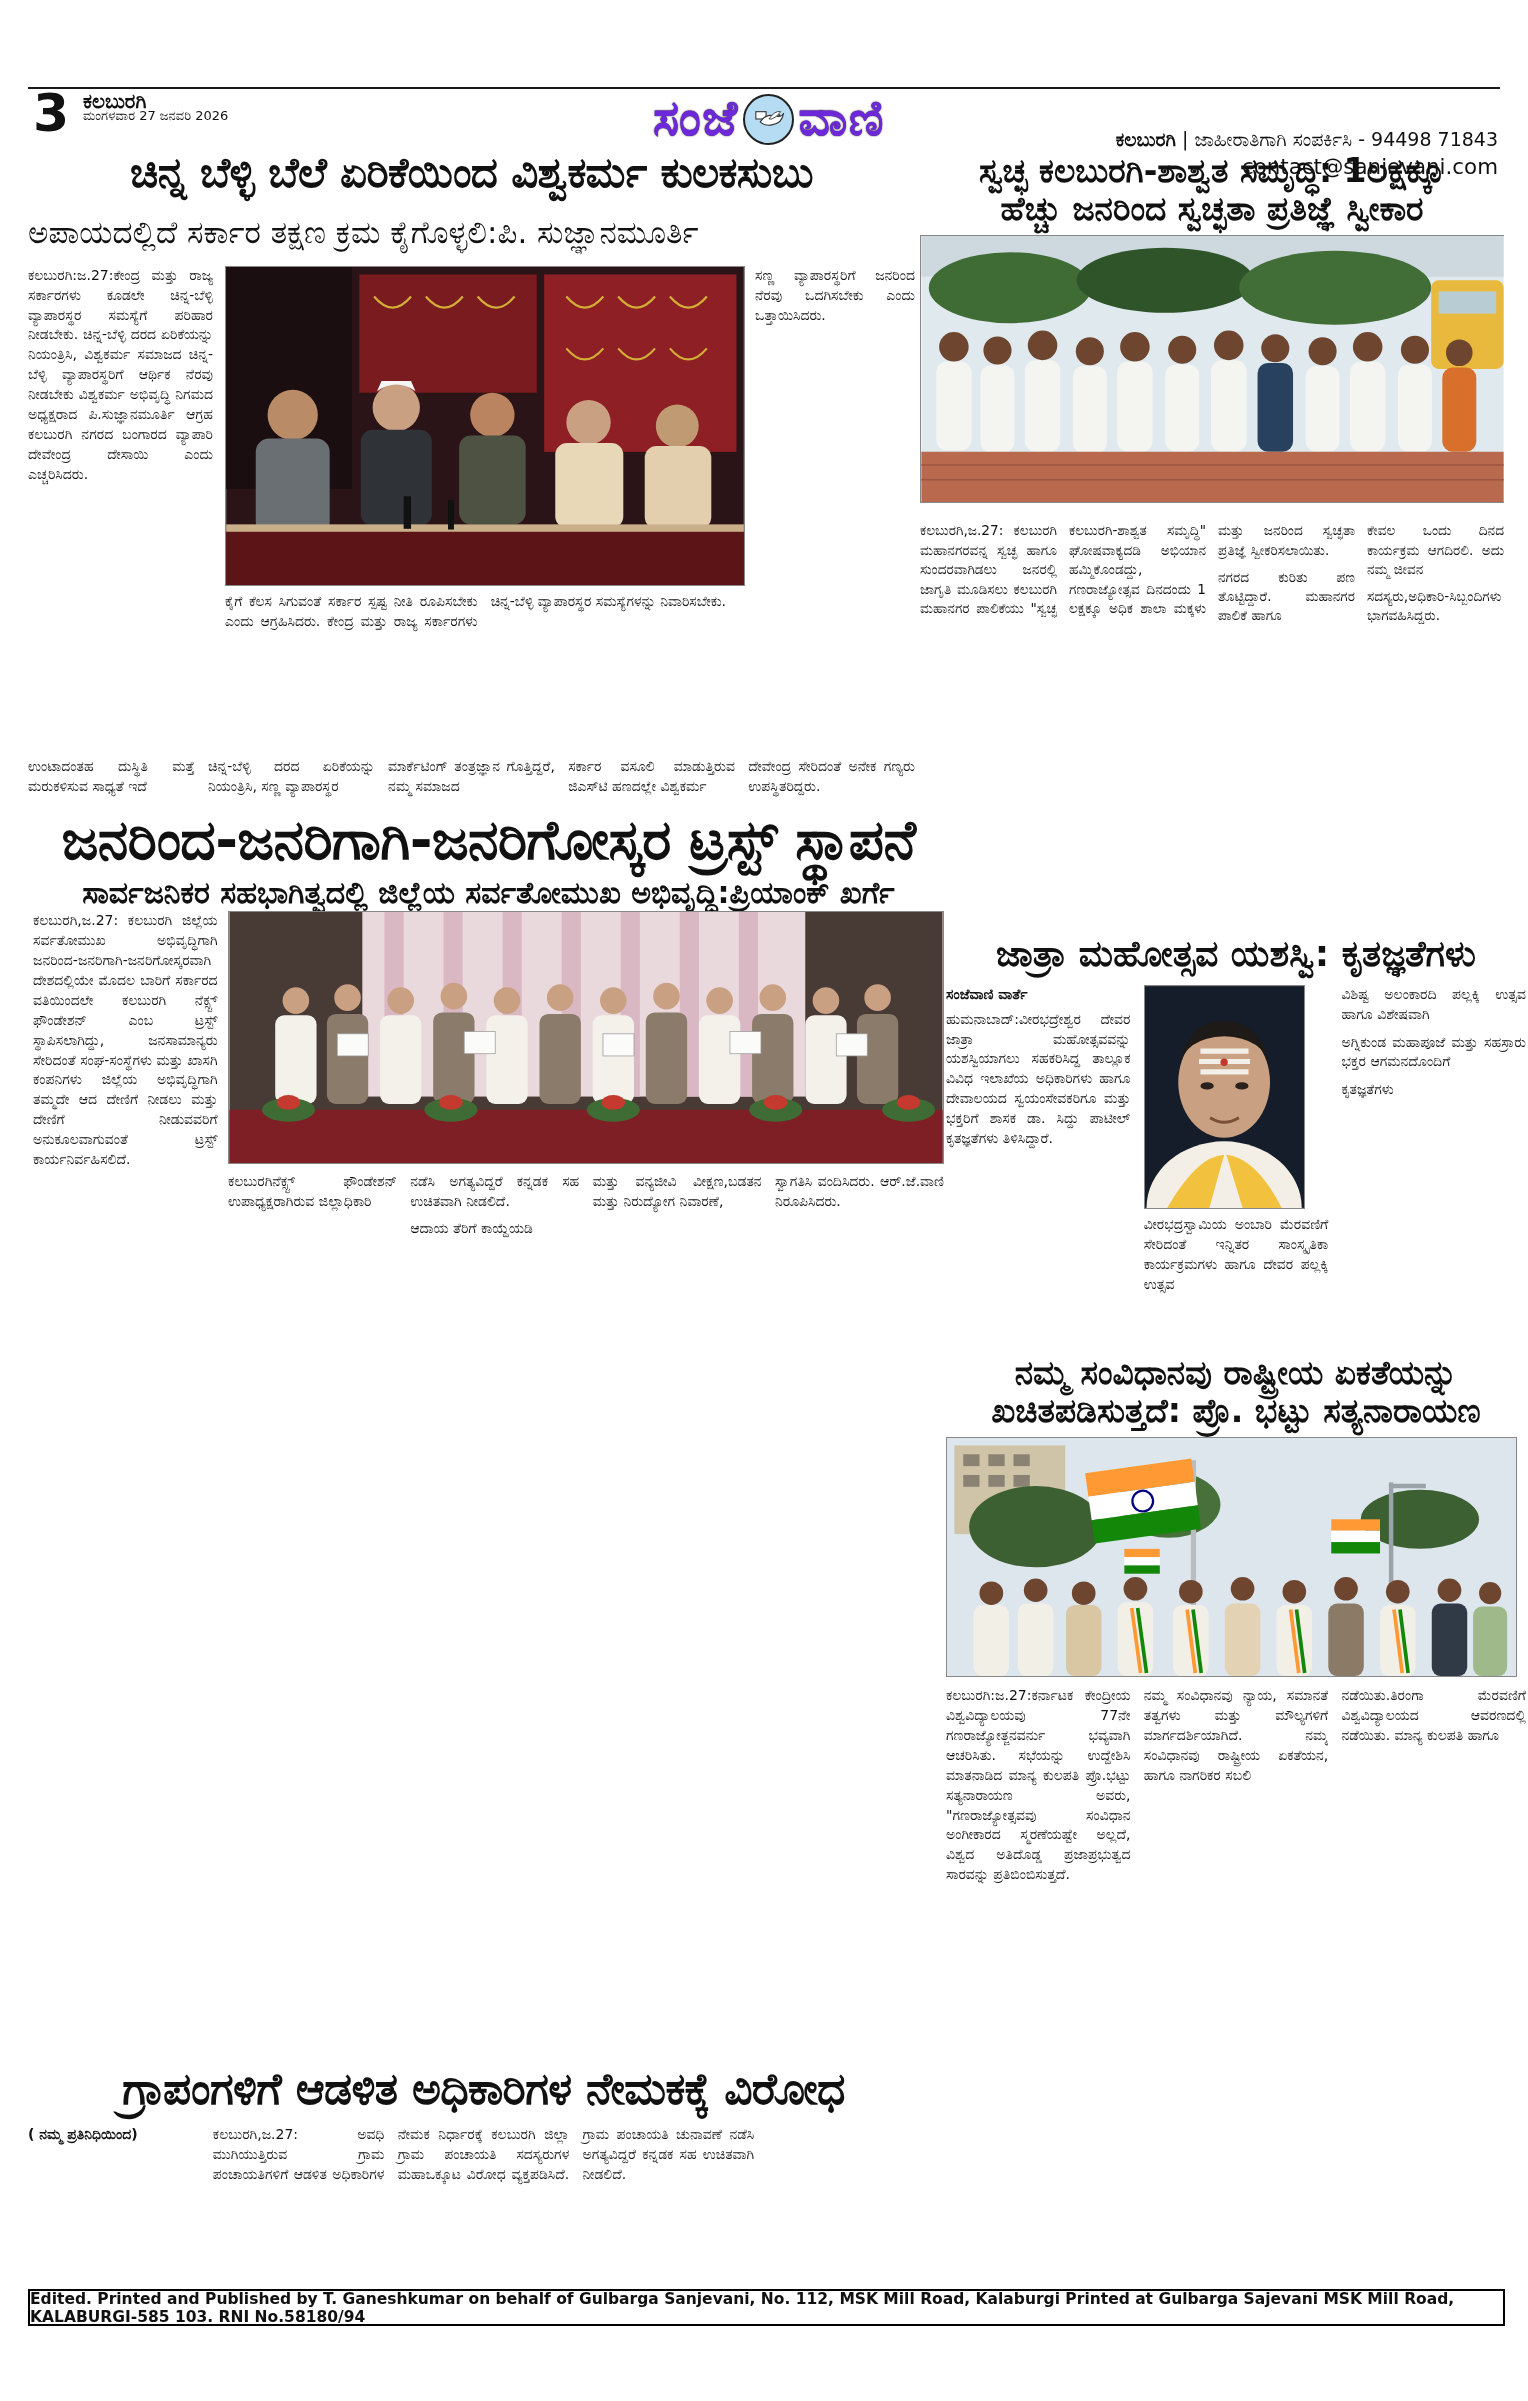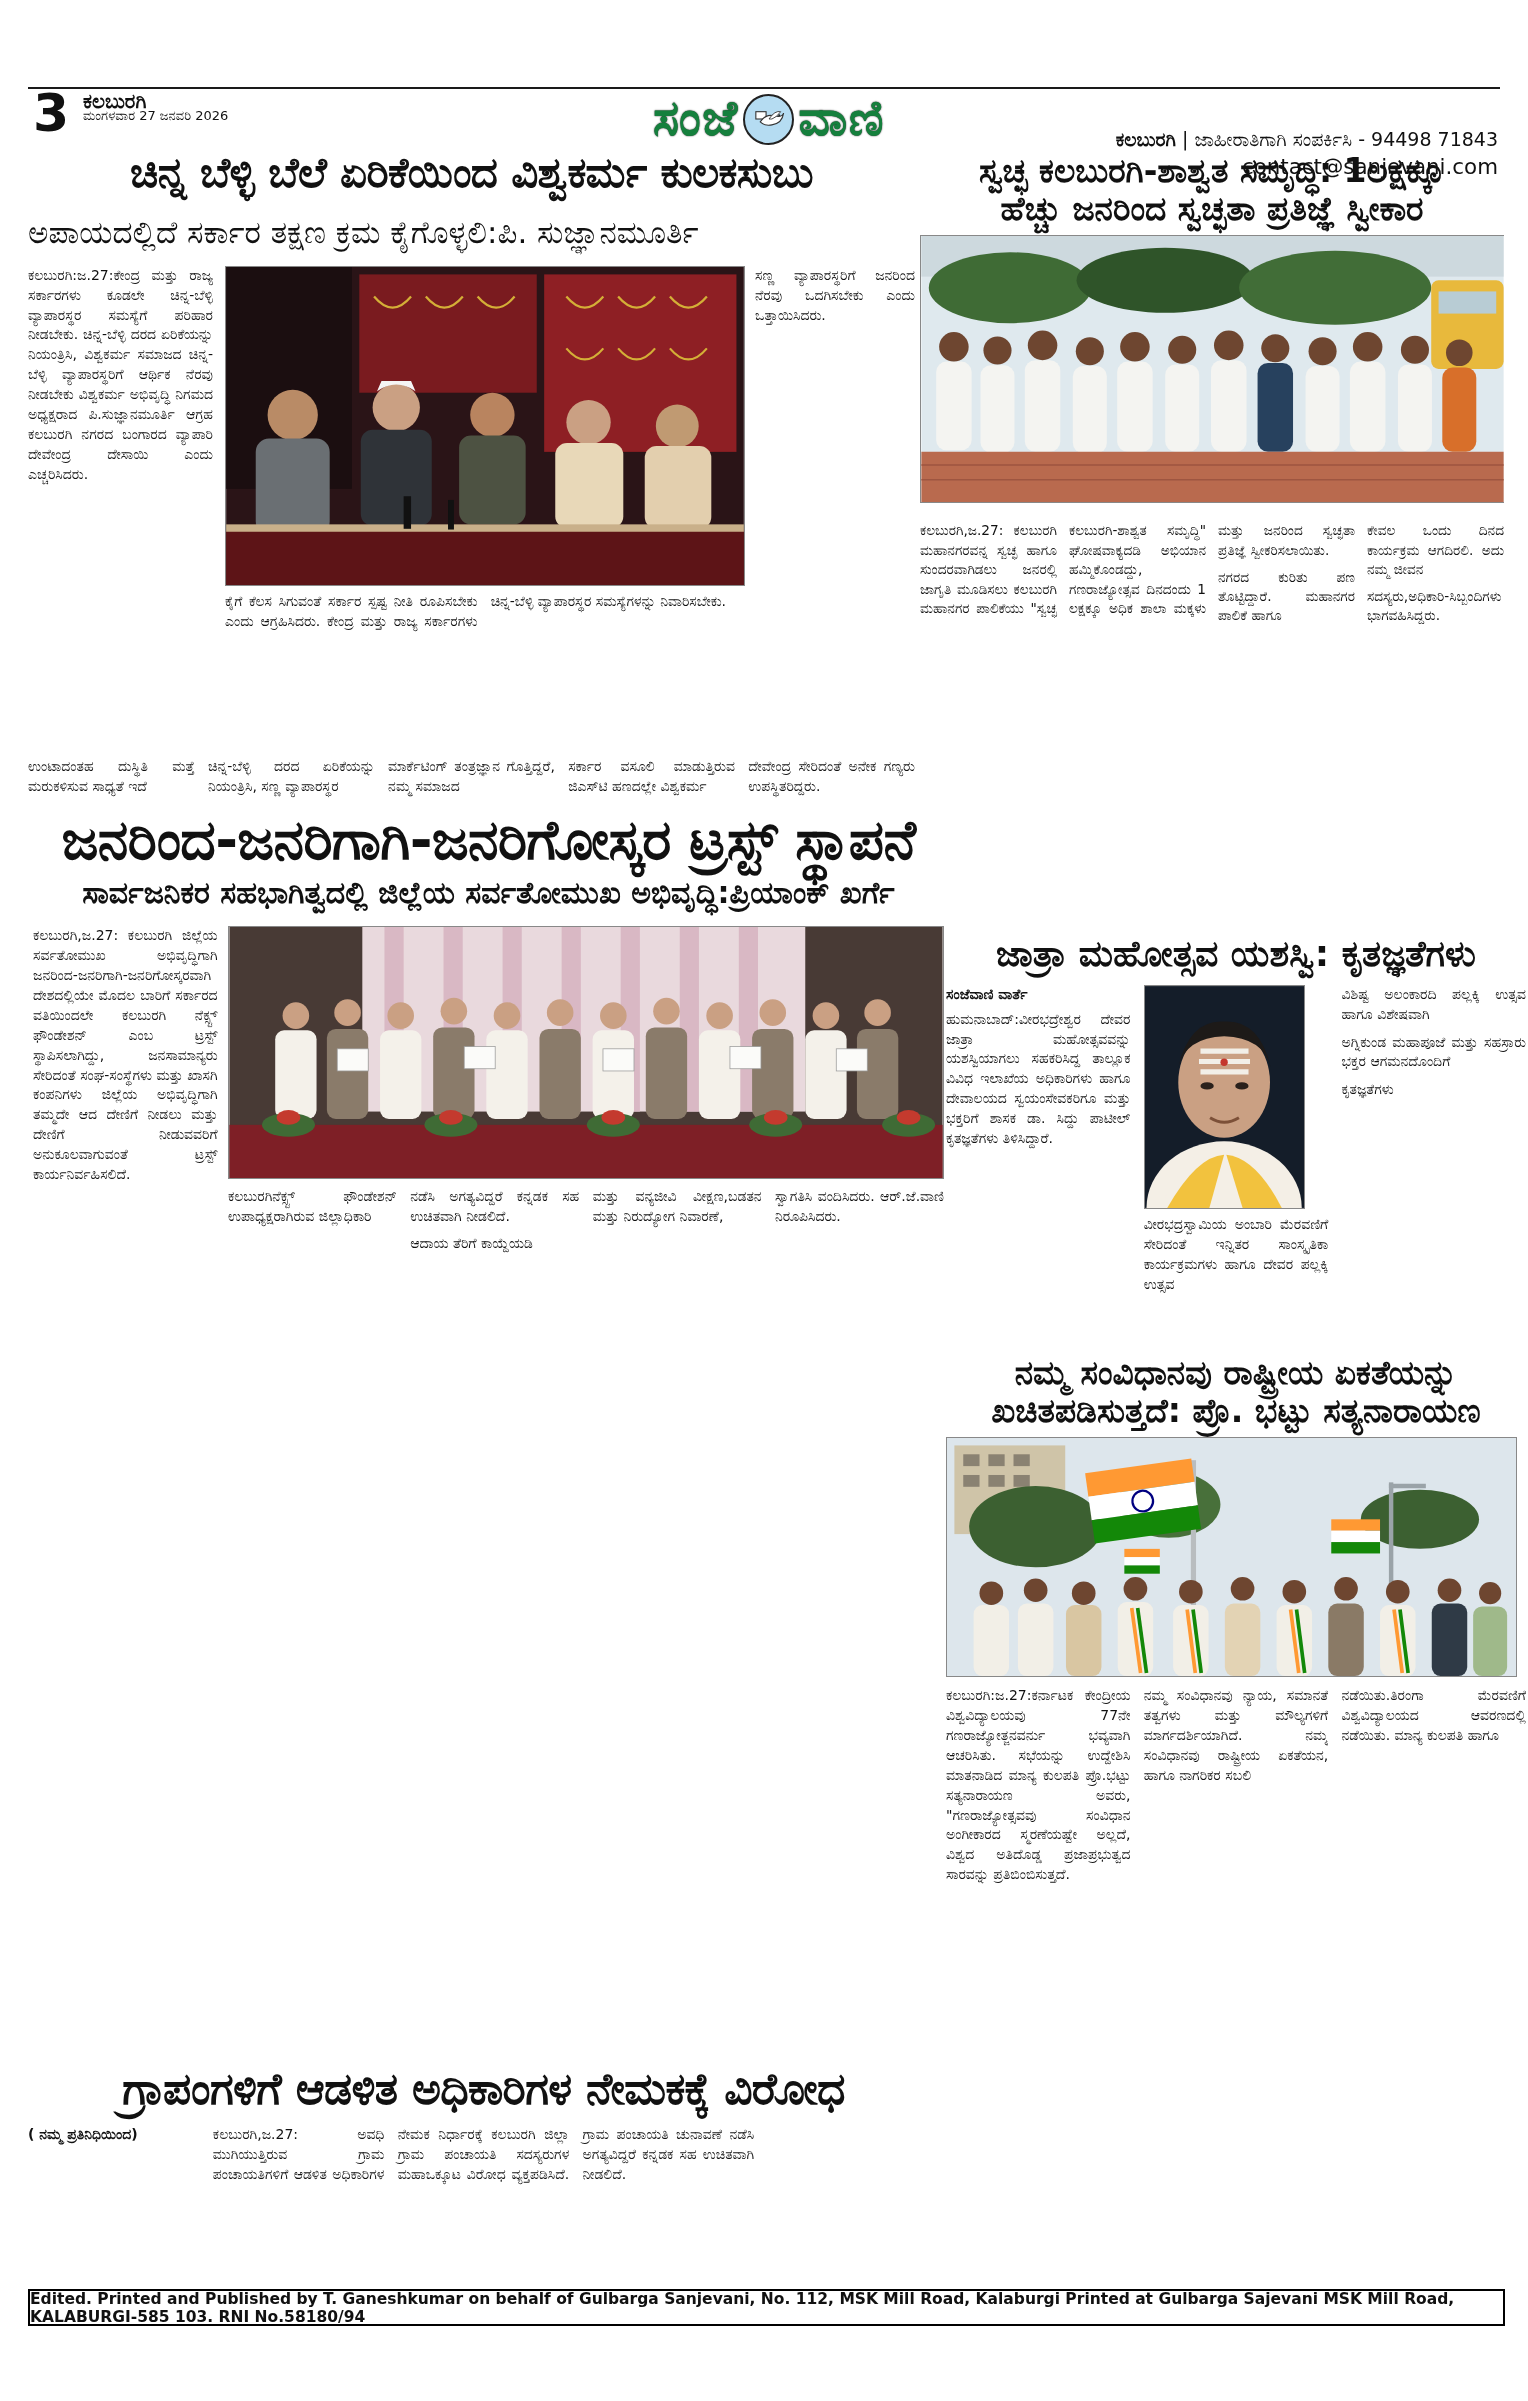--- a/index.html
+++ b/index.html
@@ -4,21 +4,21 @@
 <style>
   html,body{margin:0;padding:0;background:#e8e8e8;}
   .page{position:relative;width:1528px;height:2401px;background:#ffffff;margin:0 auto;
         font-family:"DejaVu Sans","Liberation Sans",sans-serif;color:#111;overflow:hidden;}
   
   .top-rule{position:absolute;left:28px;right:28px;top:87px;border-top:2.2px solid #1a1a1a;}
   .pgnum{position:absolute;left:33px;top:87px;font-size:52px;font-weight:bold;line-height:1;}
   .city{position:absolute;left:83px;top:89px;font-size:20px;font-weight:bold;}
   .date{position:absolute;left:83px;top:108px;font-size:13px;}
   .masthead{position:absolute;left:540px;top:90px;width:458px;display:flex;align-items:center;justify-content:center;gap:4.4px;}
-  .mast-txt{font-size:49px;font-weight:900;letter-spacing:1.5px;color:#15803d;text-shadow:0 0 1.5px #000;text-align:right;}
+  .mast-txt{font-size:49px;font-weight:900;letter-spacing:1.5px;color:#6d28d9;text-shadow:0 0 1.5px #000;text-align:right;}
   .mast-circle{width:47px;height:47px;border-radius:50%;background:#b5dcf2;border:2.2px solid #222;display:flex;align-items:center;justify-content:center;}
   .contact{position:absolute;right:30px;top:92px;font-size:19px;text-align:right;margin-top:36px;}
   .contact .c1 b{font-weight:bold;}
   .contact .c2{font-size:21.4px;margin-top:3px;}
   
   .body-txt{font-size:14px;line-height:1.42;text-align:justify;}
   .frag{margin:0 0 7.4px 0;}
   h1,h2,h3,p{margin:0;padding:0;}
   
   .art-a{position:absolute;left:28px;top:152px;width:887px;height:662px;overflow:hidden;}
@@ -31,21 +31,21 @@
   .a-col4{width:160px;margin-left:12px;}
   .a-cont{margin-top:6px;column-count:5;column-gap:13.3px;height:98px;overflow:hidden;}
   
   .art-b{position:absolute;left:920px;top:152px;width:584px;height:785px;overflow:hidden;}
   .b-head{font-size:33px;line-height:1.15;font-weight:900;text-align:center;}
   .b-body{margin-top:18px;column-count:4;column-gap:12px;height:414px;overflow:hidden;font-size:13.7px;}
   
   .art-c{position:absolute;left:33px;top:813px;width:911px;height:1227px;overflow:hidden;}
   .c-head{font-size:55px;line-height:1;font-weight:900;text-align:center;letter-spacing:-0.7px;}
   .c-sub{font-size:30px;font-weight:900;text-align:center;margin-top:7.4px;}
-  .c-body{display:flex;margin-top:15px;}
+  .c-body{display:flex;}
   .c-col1{width:185px;margin-right:10.4px;}
   .c-right{width:716px;}
   .c-right-cols{margin-top:7.4px;column-count:4;column-gap:13.3px;height:799px;overflow:hidden;}
   
   .art-d{position:absolute;left:946px;top:933px;width:580px;height:414px;overflow:hidden;}
   .d-head{font-size:36px;font-weight:900;text-align:center;}
   .d-body{display:flex;gap:13.3px;margin-top:10.4px;}
   .d-col{width:185px;}
   .d-byline{font-weight:bold;margin-bottom:4.4px;}
   

